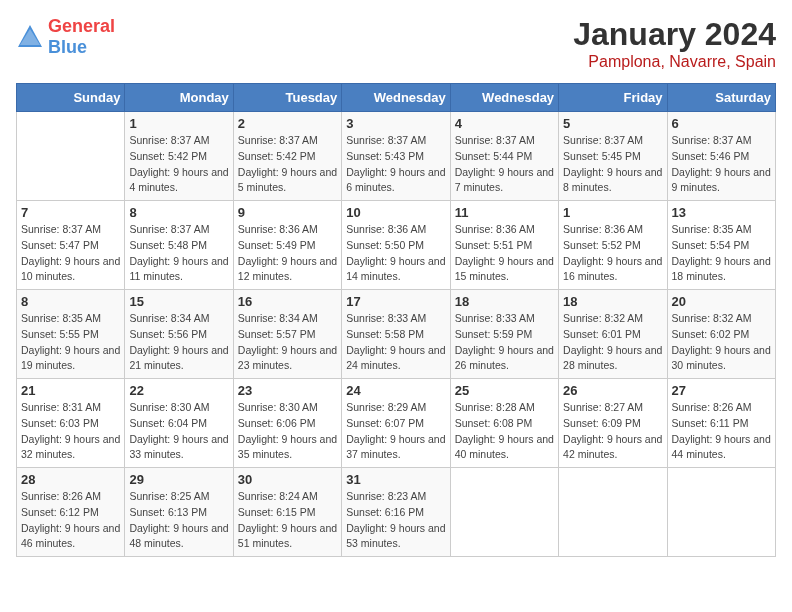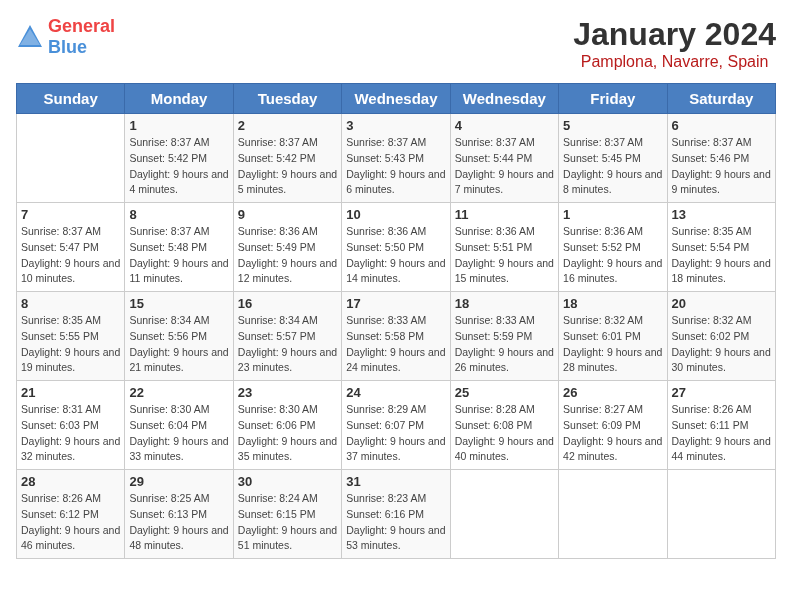--- a/index.html
+++ b/index.html
@@ -29,42 +29,42 @@
     .logo-text-blue {
       font-size: 18px;
       font-weight: bold;
       color: #4a90d9;
     }
     .logo-icon {
       width: 28px;
       height: 28px;
     }
     .title-area {
-      text-align: center;
+      text-align: right;
     }
     .month-title {
       font-size: 32px;
       font-weight: bold;
       color: #333;
     }
     .location-title {
       font-size: 16px;
       color: #b91c1c;
     }
     table {
       width: 100%;
       border-collapse: collapse;
       font-size: 11px;
     }
     thead tr th {
       background-color: #4a7fc1;
       color: #fff;
       padding: 6px 4px;
-      text-align: center;
-      font-size: 15px;
+      text-align: right;
+      font-size: 13px;
       font-weight: bold;
       border: 1px solid #3a6aaa;
     }
     tbody tr td {
       border: 1px solid #ccc;
       vertical-align: top;
       padding: 4px;
       width: 108px;
       min-height: 80px;
       background: #fff;

